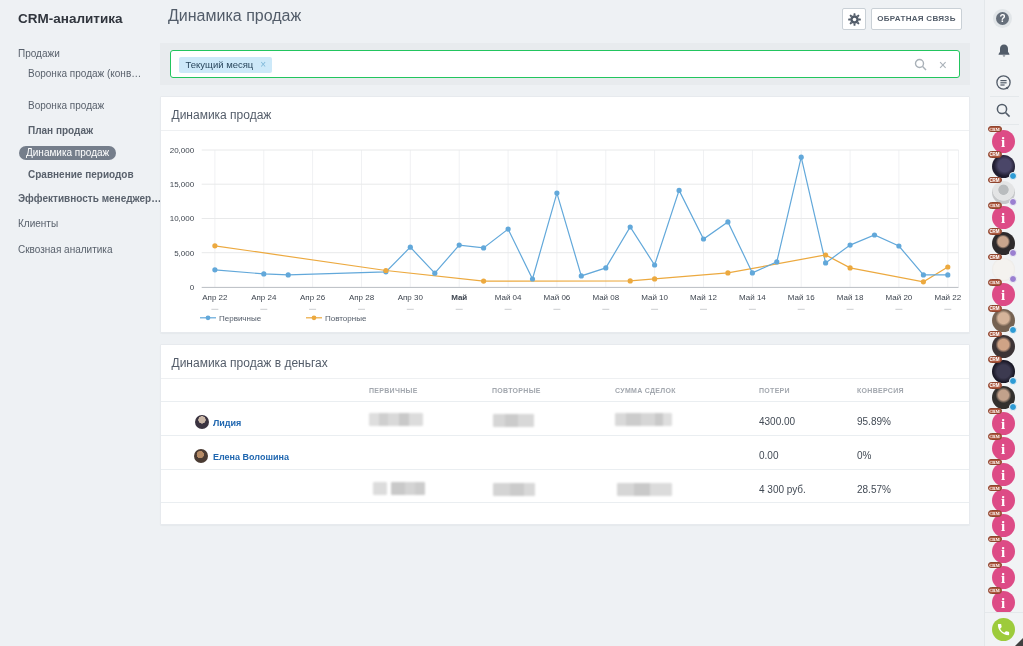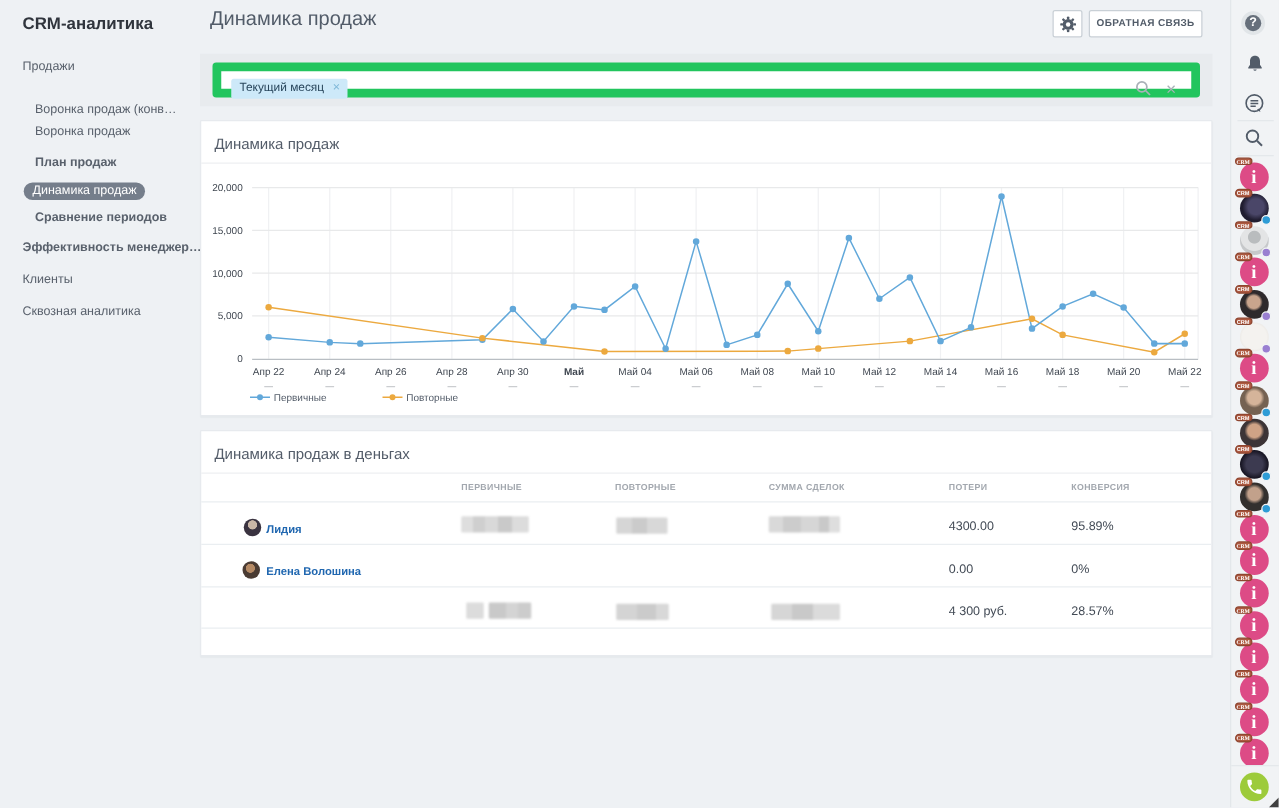--- a/index.html
+++ b/index.html
@@ -15,21 +15,21 @@
 .pill { position:absolute; left:19px; top:145.5px; background:#757e8b; color:#fff; font-size:10px; border-radius:8px; height:14.5px; line-height:14px; padding:0 7px; white-space:nowrap; }
 
 
 #title { position:absolute; left:168px; top:7px; font-size:16px; color:#525c69; font-weight:400; }
 #gearbtn { position:absolute; left:842px; top:8px; width:24px; height:22px; background:#fff; border:1px solid #c9d0d6; border-radius:2px; }
 
 #fbbtn { position:absolute; left:871px; top:8px; width:91px; height:22px; background:#fff; border:1px solid #c9d0d6; border-radius:2px; font-size:8px; font-weight:700; color:#525c69; text-align:center; line-height:20px; letter-spacing:0.3px; white-space:nowrap; }
 
 
 #filterpanel { position:absolute; left:160px; top:43px; width:810px; height:42px; background:#e8ebee; }
-#filterinput { position:absolute; left:10px; top:7px; width:790px; height:28px; background:#fff; border:7px solid #22c55e; border-radius:3px; }
+#filterinput { position:absolute; left:10px; top:7px; width:790px; height:28px; background:#fff; border:1px solid #22c55e; border-radius:3px; }
 #ftag { position:absolute; left:7.5px; top:6px; height:16px; background:#cde9f9; border-radius:2px; font-size:9.5px; color:#28465c; padding:0 6px 0 7px; line-height:16px; }
 #ftag .x { color:#7fb8d8; font-size:10px; margin-left:7px; }
 #fsearch { position:absolute; right:32px; top:7px; color:#a9b1b8; }
 #fclear { position:absolute; right:12px; top:6px; color:#a9b1b8; font-size:14px; }
 
 
 .card { position:absolute; left:160px; width:810px; background:#fff; border:1px solid #e7eaee; border-radius:1px; box-shadow:0 1px 1px rgba(60,70,80,0.04); }
 #card1 { top:96px; height:237px; }
 #card2 { top:344px; height:181px; }
 .cardtitle { position:absolute; left:10.5px; top:11px; font-size:12px; color:#535c69; }
@@ -48,21 +48,21 @@
 .rava .crm { position:absolute; left:-4px; top:-4px; width:14px; height:6.5px; background:#ad5940; border:1px solid #8f452f; border-radius:4px; color:#fff; font-size:4.5px; font-weight:700; line-height:5.5px; text-align:center; letter-spacing:0; }
 .rava .badge { position:absolute; right:-2px; bottom:-2px; width:8px; height:8px; border-radius:50%; border:1px solid #f1f3f5; }
 .pink { background:#dd4b86; color:#fff; font-family:"Liberation Serif", serif; font-weight:700; font-size:15px; text-align:center; line-height:24px; }
 </style>
 </head>
 <body>
 
 <div id="sidebar">
   <h1>CRM-аналитика</h1>
   <div class="mi top" style="top:47.5px;">Продажи</div>
-  <div class="mi sub" style="top:82px;">Воронка продаж (конв…</div>
+  <div class="mi sub" style="top:68px;">Воронка продаж (конв…</div>
   <div class="mi sub" style="top:100px;text-align:center;">Воронка продаж</div>
   <div class="mi sub" style="top:124.5px;font-weight:bold;">План продаж</div>
   <div class="pill">Динамика продаж</div>
   <div class="mi sub" style="top:169px;font-weight:bold;">Сравнение периодов</div>
   <div class="mi top" style="top:193px;font-weight:bold;">Эффективность менеджер…</div>
   <div class="mi top" style="top:217.5px;">Клиенты</div>
   <div class="mi top" style="top:243.5px;">Сквозная аналитика</div>
 </div>
 
 <div id="title">Динамика продаж</div>

